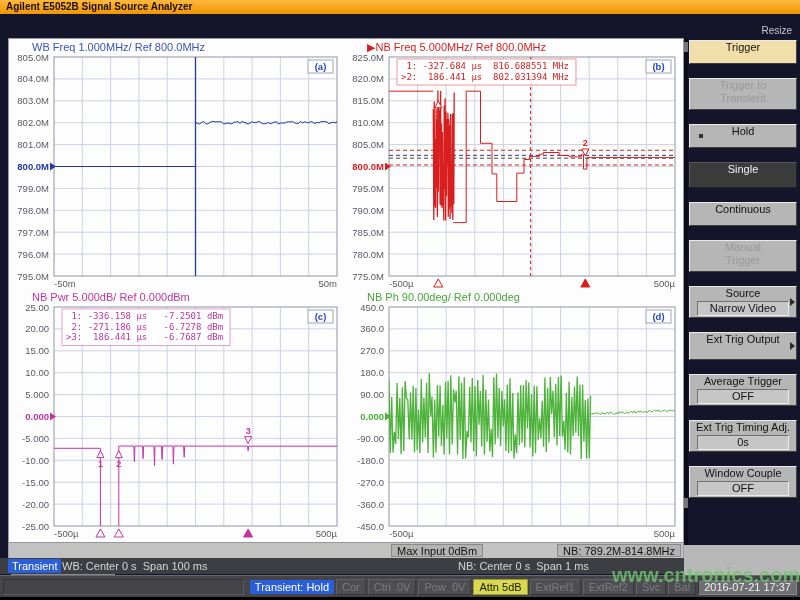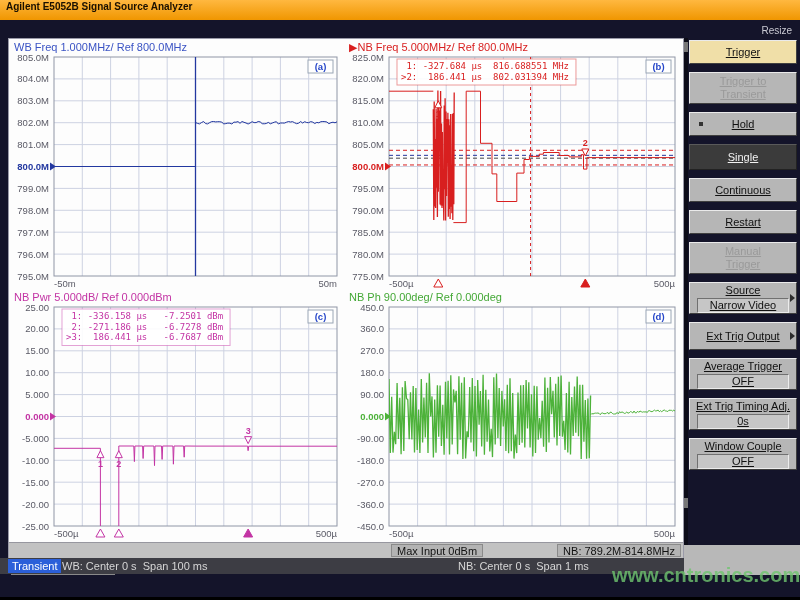--- a/index.html
+++ b/index.html
@@ -1,28 +1,28 @@
 <!DOCTYPE html>
 <html><head>
 <meta charset="utf-8">
 <style>
   html,body{margin:0;padding:0;background:#222;}
   *{box-sizing:border-box;}
   .screen{position:relative;width:800px;height:600px;background:#14142a;overflow:hidden;
           font-family:"Liberation Sans",sans-serif;}
   
-  .titlebar{position:absolute;left:0;top:0;width:800px;height:20px;
+  .titlebar{position:absolute;left:0;top:0;width:800px;height:14px;
             background:linear-gradient(180deg,#ffb840,#f09600);
             color:#1a1000;font-size:10px;font-weight:bold;line-height:14px;padding-left:6px;}
   .resize{position:absolute;right:8px;top:25px;color:#c9c9d2;font-size:10px;margin-left:32px;}
   
   .panel{position:absolute;left:8px;top:38px;width:676px;height:520px;background:#fdfdfd;
          border:1px solid #9a9aa8;}
   .quad{position:absolute;}
-  .qtitle{height:13px;font-size:11px;line-height:13px;padding-left:4px;white-space:pre;}
+  .qtitle{height:13px;font-size:11px;line-height:13px;padding-left:4px;white-space:pre;margin-left:18px;}
   .qt-a{color:#3a53c4;}.qt-b{color:#d81f1f;}.qt-c{color:#c334a4;}.qt-d{color:#44a836;}
   .qplot{display:block;}
   
   .rangebar{position:absolute;left:0;top:503px;width:674px;height:16px;background:#c2c2c2;
             border-top:1px solid #97979f;}
   .rbox{position:absolute;top:1px;height:13px;background:#b3b3b3;border:1px solid #8a8a8a;
         font-size:11px;line-height:12px;color:#111;padding:0 5px;white-space:pre;}
   
   .spanbar{position:absolute;left:0;top:558px;width:684px;height:16px;background:#3d3d44;
            font-size:11px;color:#d6d6d6;}
@@ -39,23 +39,23 @@
   .seg-blue{background:#2b5fd9;color:#fff;}
   .seg-disabled{background:#4e4e52;color:#7b7b80;border:1px solid;border-color:#616166 #38383c #38383c #616166;}
   .seg-yellow{background:#d9d94f;color:#181800;border:1px solid #9a9a30;}
   .seg-date{background:#707074;color:#f2f2f2;border:1px solid;border-color:#38383c #8a8a8e #8a8a8e #38383c;}
   .blackstrip{position:absolute;left:0;top:597px;width:800px;height:3px;background:#000;}
   
   .splitter{position:absolute;left:684px;top:38px;width:4px;height:520px;background:#0c0c18;}
   .notch{position:absolute;left:0;width:4px;height:10px;background:#777;}
   
   .sidebar{position:absolute;left:688px;top:40px;width:110px;}
-  .sbtn{position:relative;margin:0 1px 8px 1px;background:#b6b6b6;border:1px solid;
+  .sbtn{position:relative;margin:0 1px 14px 1px;background:#b6b6b6;border:1px solid;
         border-color:#eaeaea #3f3f3f #3f3f3f #eaeaea;display:flex;flex-direction:column;
-        align-items:center;justify-content:center;font-size:11px;color:#111;text-align:center;text-decoration:underline;}
+        align-items:center;font-size:11px;color:#111;text-align:center;}
   .sbtn .lbl{line-height:13px;}
   .sbtn.header{background:#f0dfa8;height:24px;}
   .sbtn.disabled{height:32px;color:#9a9a9a;}
   .sbtn.radio{height:24px;}
   .sbtn.selected{height:26px;background:#3b3b3b;color:#f2f2f2;border-color:#5a5a5a #222 #222 #5a5a5a;}
   .sbtn.normal{height:24px;}
   .sbtn.arrow{height:28px;}
   .sbtn.value,.sbtn.value-arrow{height:32px;}
   .sbtn .val{background:#c6c6c6;border:1px solid;border-color:#707070 #ececec #ececec #707070;
              width:92px;font-size:11px;line-height:13px;margin-top:1px;}
@@ -330,23 +330,20 @@
       <div class="sbtn radio">
         <span class="dot"></span>
         <div class="lbl">Hold</div>
       </div>
       <div class="sbtn selected">
         <div class="lbl">Single</div>
       </div>
       <div class="sbtn normal">
         <div class="lbl">Continuous</div>
       </div>
-      <div class="sbtn normal">
-        <div class="lbl">Restart</div>
-      </div>
       <div class="sbtn disabled">
         <div class="lbl">Manual</div>
         <div class="lbl">Trigger</div>
       </div>
       <div class="sbtn value-arrow">
         <div class="lbl">Source</div>
         <div class="val">Narrow Video</div>
         <span class="arr"></span>
       </div>
       <div class="sbtn arrow">
@@ -368,18 +365,33 @@
     </div>
 
   <div class="grayblock"></div>
 
   <div class="spanbar">
     <span class="chip">Transient</span>
     <span class="wbspan">WB: Center 0 s  Span 100 ms</span>
     <span class="nbspan">NB: Center 0 s  Span 1 ms</span>
   </div>
 
+  <div class="statusbar">
+    <div class="status-spacer"></div>
+    <span id="status-segments" style="display:flex;gap:2px;align-items:center;">
+        <span class="seg seg-blue">Transient: Hold</span>
+        <span class="seg seg-disabled">Cor</span>
+        <span class="seg seg-disabled">Ctrl  0V</span>
+        <span class="seg seg-disabled">Pow  0V</span>
+        <span class="seg seg-yellow">Attn 5dB</span>
+        <span class="seg seg-disabled">ExtRef1</span>
+        <span class="seg seg-disabled">ExtRef2</span>
+        <span class="seg seg-disabled">Svc</span>
+        <span class="seg seg-disabled">Bal</span>
+        <span class="seg seg-date">2016-07-21 17:37</span>
+      </span>
+  </div>
 
   <div class="blackstrip"></div>
 
   <div class="watermark">www.cntronics.com</div>
 
 </div>
 
 </body></html>

